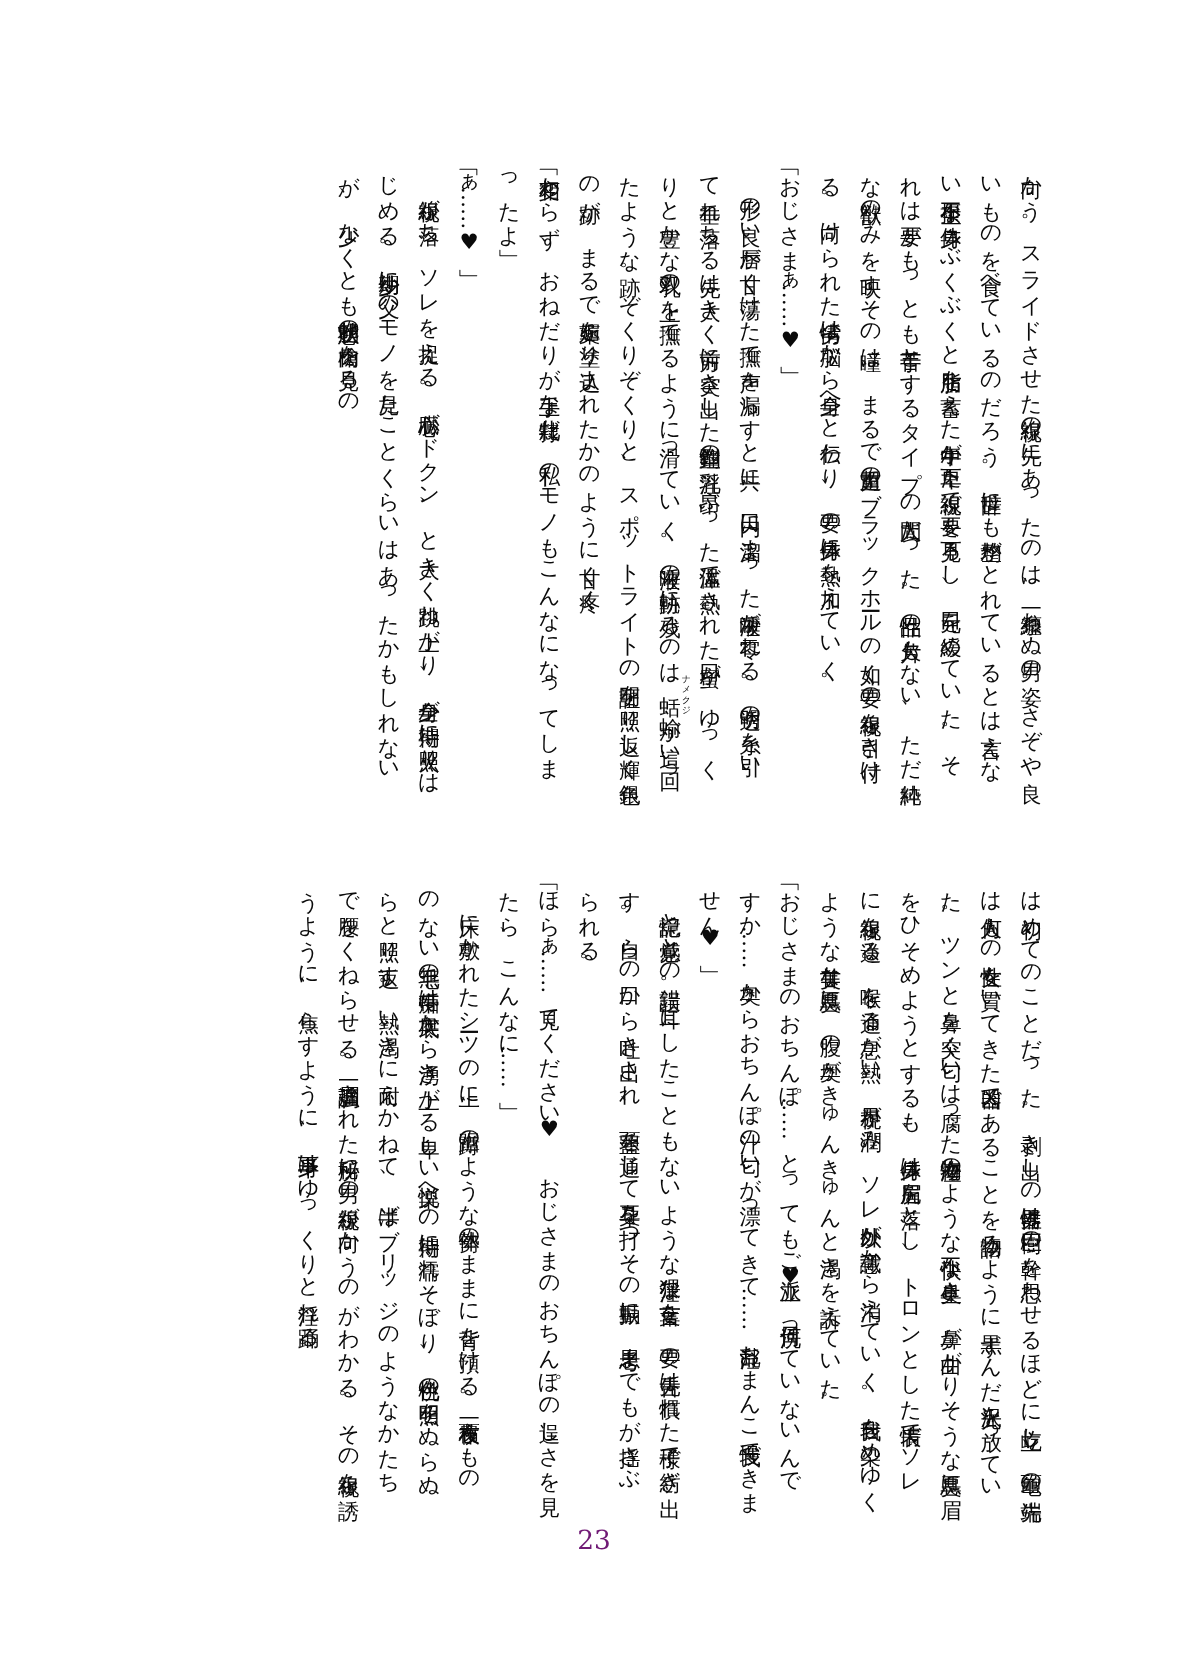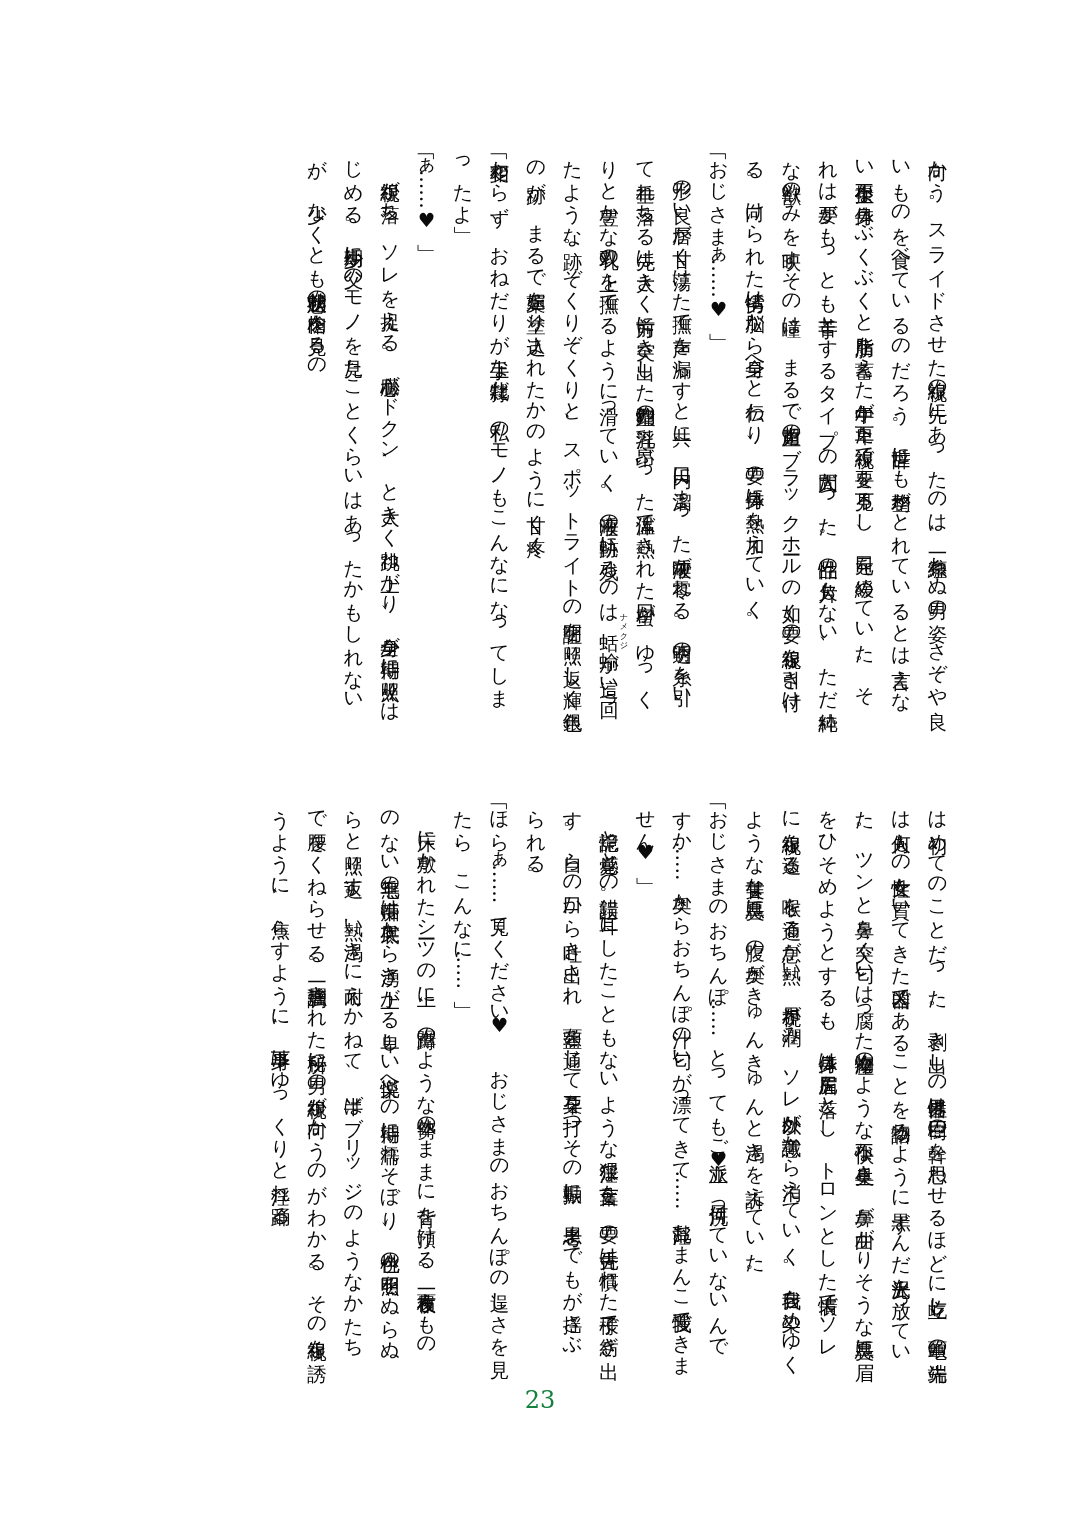--- a/index.html
+++ b/index.html
@@ -51,21 +51,21 @@
     font-size: 0.42em;
     letter-spacing: 0;
   }
   .page-number {
     position: absolute;
     top: 1386px;
     left: 0;
     width: 100%;
     text-align: center;
     font-size: 24px;
-    color: #15803d;
+    color: #701a75;
   }
 </style>
 </head>
 <body>
 
 <div class="page">
 
   <section class="text-block" id="top-block">
     <p>向かう。スライドさせた視線の先にあったのは、一糸纏わぬ男の姿。さぞや良いものを食べているのだろう。世辞にも均整がとれているとは言えない不摂生な身体。ぶくぶくと脂肪を蓄えた中年が下卑た視線で要を見下ろし、口元を緩めていた。それは要がもっとも苦手とするタイプの人間だった。品性の欠片もない、ただ純粋な獣欲のみを映すその瞳は、まるで超重力のブラックホールの如く要の視線を引き付ける。向けられた劣情は脳から全身へと伝わり、要の身体に熱を加えていく。</p>
     <p>「おじさまぁ……♥」</p>

